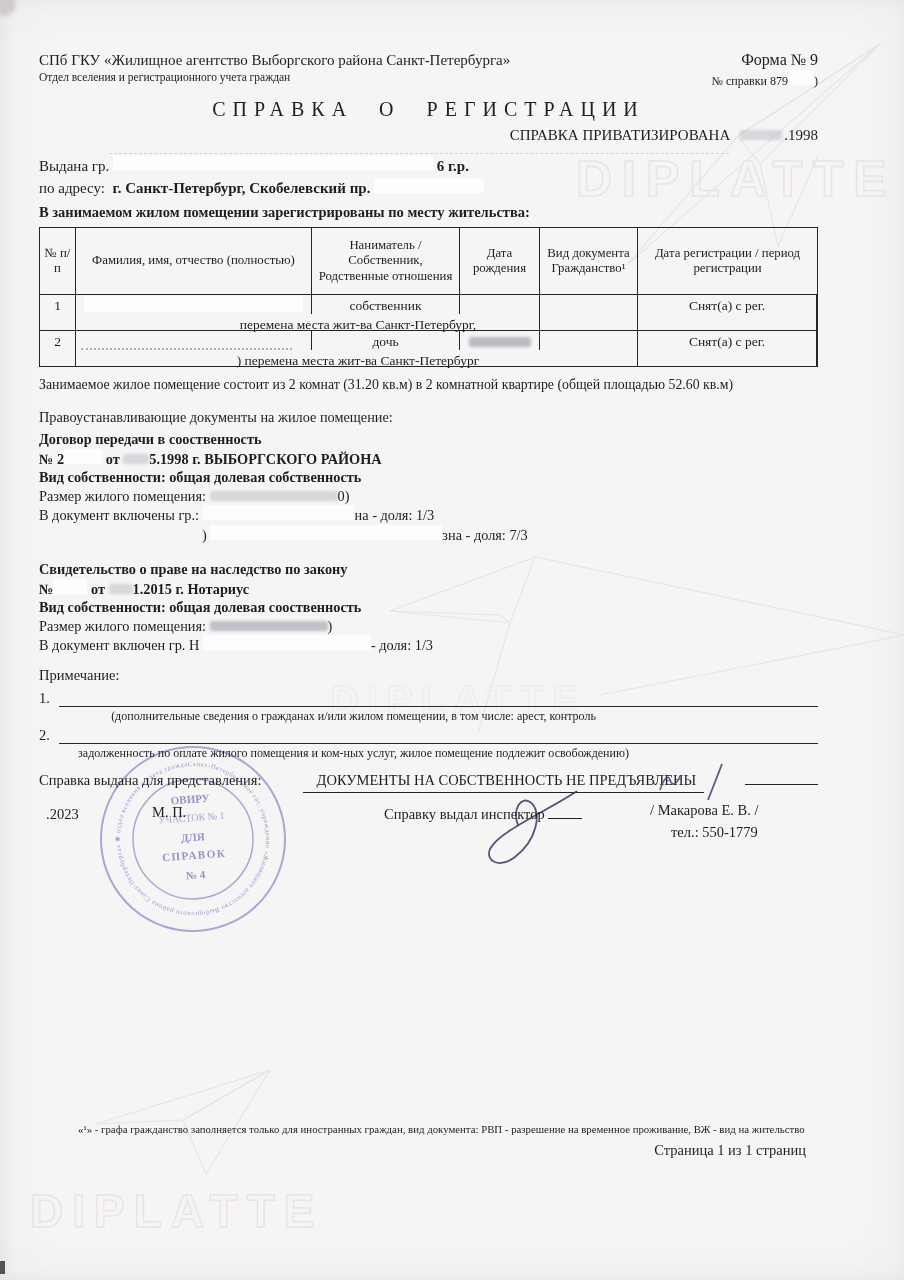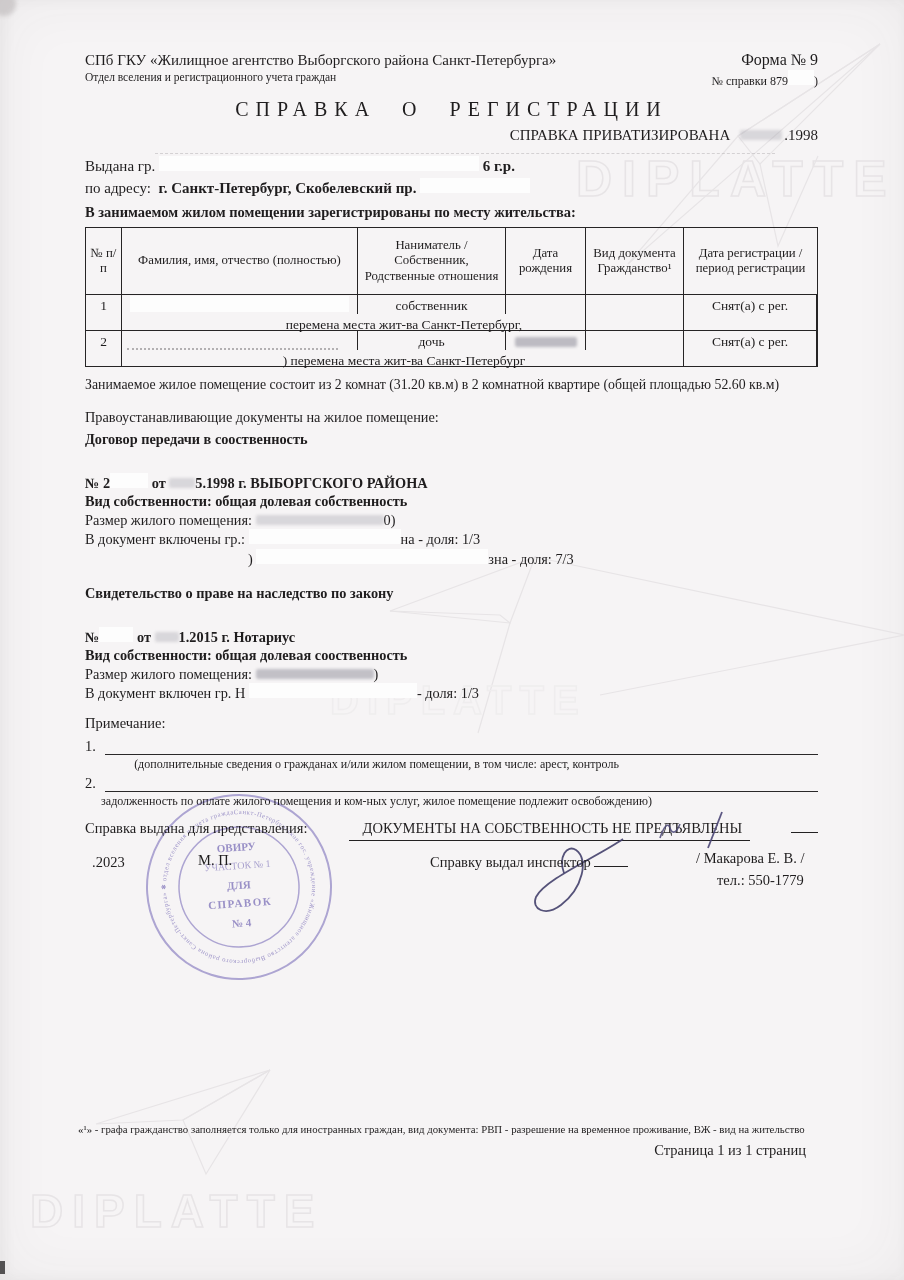--- a/index.html
+++ b/index.html
@@ -13,21 +13,21 @@
   .wm{position:absolute;z-index:0;pointer-events:none;}
   .wm-text{
     font-family:"Liberation Sans","DejaVu Sans",sans-serif;font-weight:700;
     color:transparent;-webkit-text-stroke:1.5px #e7e4e6;white-space:nowrap;
   }
   .wm-plane path{fill:none;stroke:#e7e4e6;stroke-width:1.2;}
   .corner-blob{position:absolute;left:-8px;top:-8px;width:24px;height:24px;border-radius:50%;
     background:#c6c2c3;filter:blur(2px);opacity:.75;z-index:0;}
   .edge-tick{position:absolute;left:0;top:1261px;width:5px;height:13px;background:#3a3738;opacity:.85;z-index:0;}
   
-  .content{position:relative;z-index:1;padding:50px 86px 0 85px;}
+  .content{position:relative;z-index:1;padding:50px 86px 0 39px;}
   .hdr-row{display:flex;justify-content:space-between;align-items:flex-start;}
   .org1{font-size:15px;line-height:20px;}
   .org2{font-size:11.5px;line-height:15px;}
   .form-no{font-size:16px;line-height:20px;text-align:right;}
   .cert-no{font-size:12px;line-height:15px;text-align:right;}
   .doc-title{margin-top:8px;text-align:center;font-size:20px;font-weight:400;
     letter-spacing:7px;word-spacing:14px;line-height:24px;}
   .priv-line{margin-top:4px;display:flex;justify-content:flex-end;align-items:baseline;
     font-size:15px;line-height:20px;}
   .issued{margin-top:10px;font-size:15px;line-height:22px;}
@@ -58,21 +58,21 @@
   .row-note.second{left:130px;width:370px;}
   .name-dots{display:block;margin:16px auto 0 2px;width:92%;border-bottom:2px dotted #9d9a9b;opacity:.75;}
   .dob-smudge{display:inline-block;width:62px;height:10px;margin-top:5px;border-radius:2px;
     background:#83828f;opacity:.5;filter:blur(1.8px);}
   
   .premises{margin-top:8px;font-size:13.8px;line-height:19px;white-space:nowrap;}
   .docs-heading{margin-top:14px;font-size:14.3px;line-height:19px;}
   .doc-block{font-size:14.3px;line-height:18.5px;}
   .doc1{margin-top:3px;}
   .doc2{margin-top:16px;}
-  .nowrap{white-space:nowrap;margin-top:24px;}
+  .nowrap{white-space:nowrap;}
   
   .notes{margin-top:12px;font-size:14.5px;}
   .note-row{display:flex;align-items:flex-end;margin-top:6px;}
   .note-no{width:20px;}
   .uline{flex:1;border-bottom:1.4px solid #2a2829;height:15px;}
   .note-caption{font-size:12px;line-height:15px;text-align:center;padding-right:150px;margin-top:2px;}
   .purpose{margin-top:7px;display:flex;align-items:baseline;position:relative;font-size:14.5px;line-height:21px;gap:41px;}
   .purpose-value{border-bottom:1.5px solid #232122;padding:0 8px 1px 14px;white-space:nowrap;}
   .purpose-tail{flex:1;border-bottom:1.5px solid #232122;height:16px;}
   .pen-marks{position:absolute;right:88px;top:-8px;}

